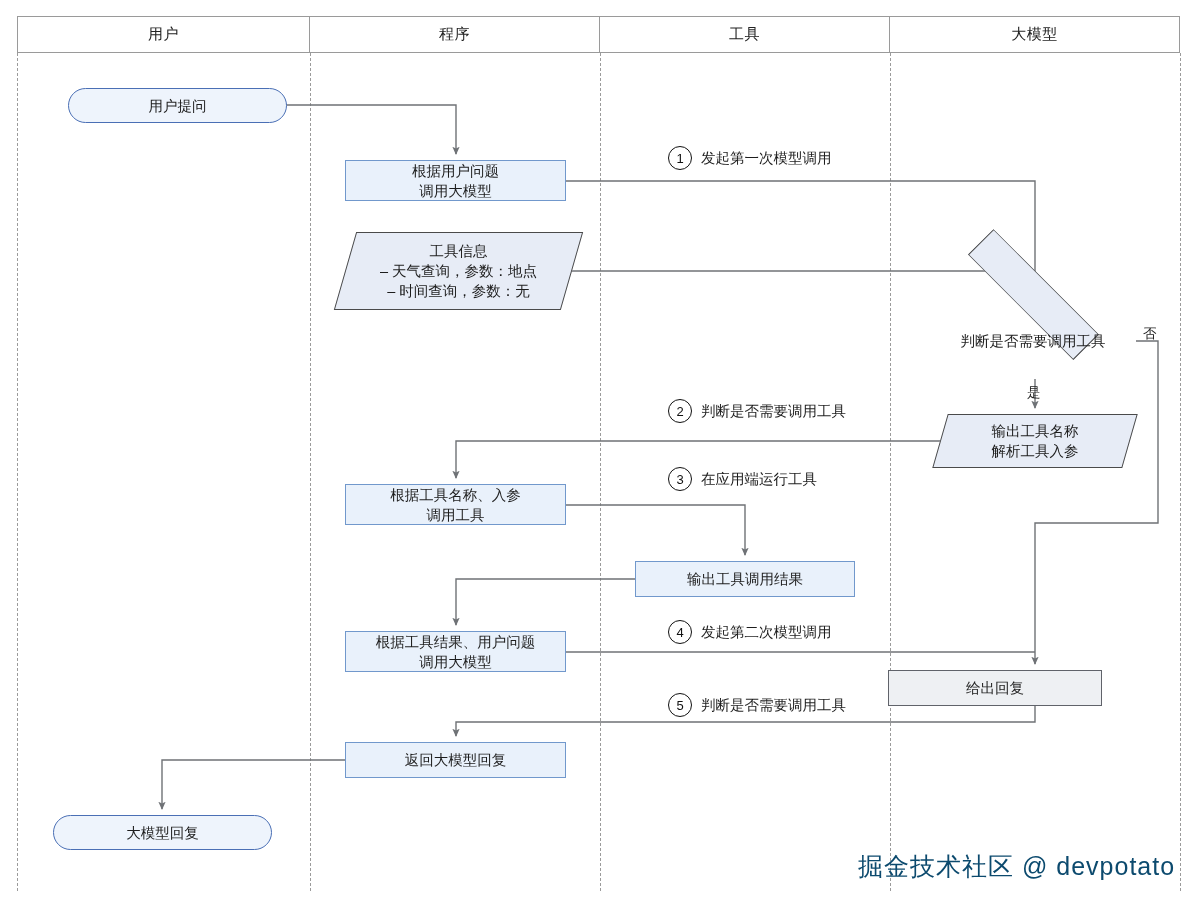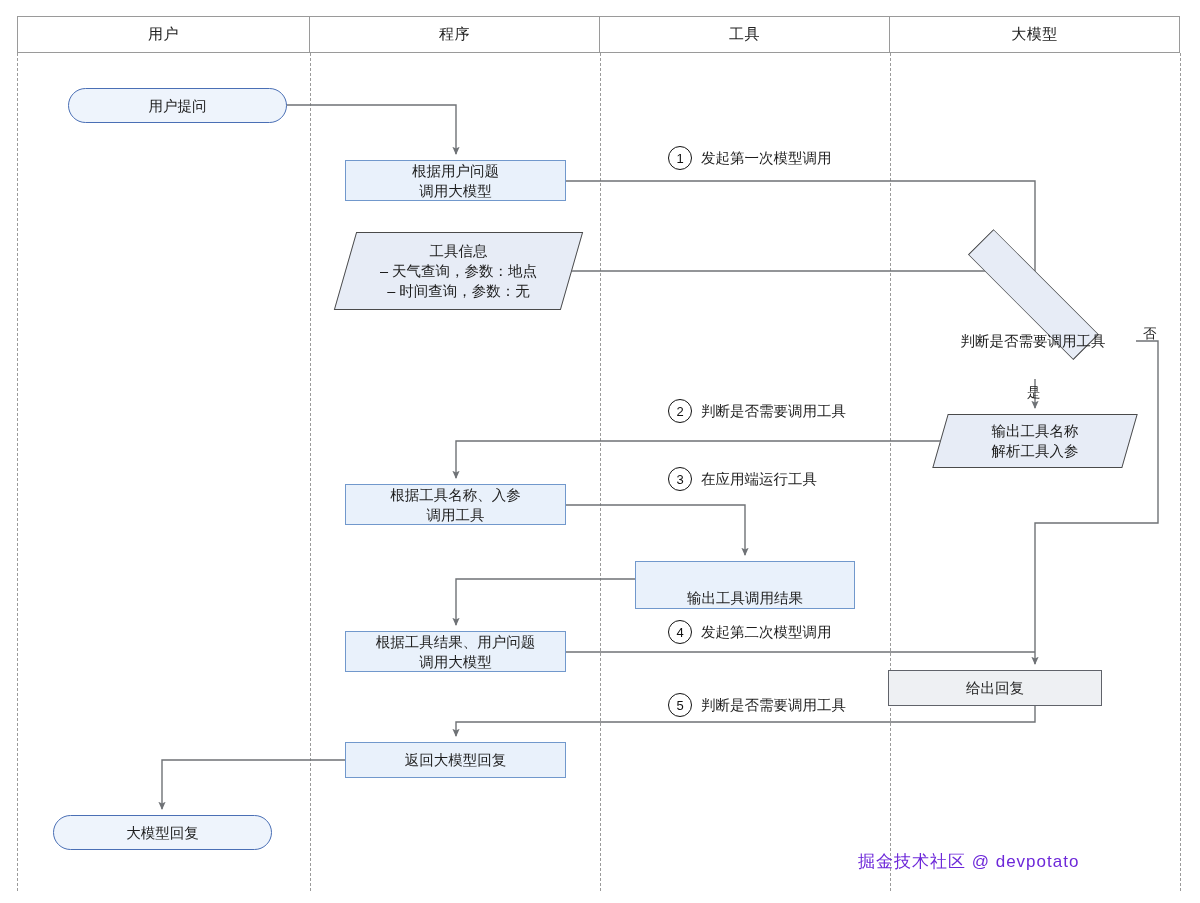--- a/index.html
+++ b/index.html
@@ -121,22 +121,22 @@
   
   .branch-label{
     position:absolute;
     font-size:13.5px;
     color:#1d1d1d;
     white-space:nowrap;
   }
   
   .watermark{
     position:absolute;
-    font-size:17px;
-    color:#6d28d9;
+    font-size:25px;
+    color:#0c4a6e;
     white-space:nowrap;
     letter-spacing:1px;
     user-select:none;
   }
 </style>
 </head>
 <body>
 
 <div id="canvas">
 
@@ -216,21 +216,21 @@
     <span class="para-bg"></span>
     <span class="para-txt">输出工具名称
 解析工具入参</span>
   </div>
 
   <div class="node proc" style="left:345px;top:484px;width:221px;height:41px;">
     <span>根据工具名称、入参
 调用工具</span>
   </div>
 
-  <div class="node proc" style="left:635px;top:561px;width:220px;height:48px;justify-content:flex-end;">
+  <div class="node proc" style="left:635px;top:561px;width:220px;height:36px;">
     <span>输出工具调用结果</span>
   </div>
 
   <div class="node proc" style="left:345px;top:631px;width:221px;height:41px;">
     <span>根据工具结果、用户问题
 调用大模型</span>
   </div>
 
   <div class="node proc-gray" style="left:888px;top:670px;width:214px;height:36px;text-align:right;">
     <span>给出回复</span>

